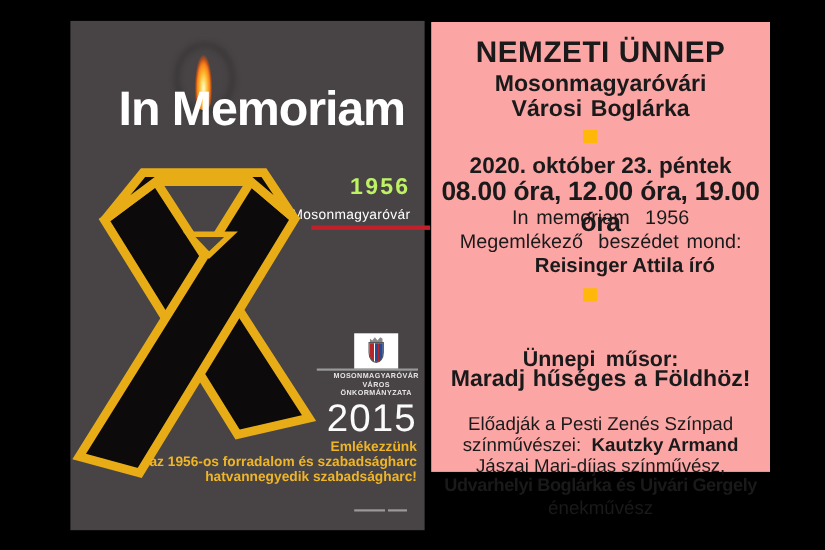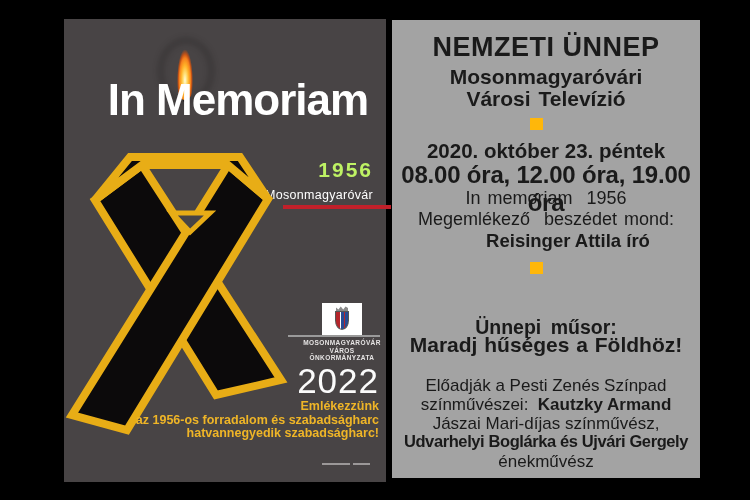--- a/index.html
+++ b/index.html
@@ -56,22 +56,22 @@
                  font-size:35px; font-weight:400; letter-spacing:1px;
                  line-height:1; }
   .memorial { position:absolute; right:7px; top:381px; text-align:right;
               color:#efb527; font-weight:bold; font-size:12.5px;
               line-height:1.08; white-space:nowrap; }
   .credit-bar { position:absolute; left:258px; top:444px; width:48px; height:2px;
                 background:linear-gradient(90deg,#b7b4b4 0 58%,transparent 58% 64%,#b7b4b4 64% 100%);
                 opacity:0.75; }
 
   
-  .panel { position:absolute; left:392px; top:20px; width:308px; height:458px;
-           background:#a3a3a3; }
+  .panel { position:absolute; left:392px; top:20px; width:308px; height:409px;
+           background:#fca5a5; }
   .panel .line { position:absolute; left:0; width:308px; text-align:center;
                  color:#1a1a1a; white-space:pre-wrap; }
   .red   { color:#fb0505; }
   .bold  { font-weight:bold; }
 
   .l-heading   { top:12px;  font-size:27px; font-weight:bold; letter-spacing:0.5px; }
   .l-tv1       { top:45px;  font-size:21px; font-weight:bold; }
   .l-tv2       { top:67px;  font-size:21px; font-weight:bold; word-spacing:2px; }
   .sq          { position:absolute; width:13px; height:12px; background:#ffb70a; }
   .sq1         { left:138px; top:98px; }
@@ -119,36 +119,36 @@
     <div class="logo-box">
       <div class="crown"></div>
       <div class="crest"></div>
     </div>
     <div class="logo-caption">
       <div>MOSONMAGYARÓVÁR</div>
       <div>VÁROS</div>
       <div>ÖNKORMÁNYZATA</div>
     </div>
 
-    <div class="poster-2020">2022</div>
+    <div class="poster-2020">2015</div>
 
     <div class="memorial">
       <div>Emlékezzünk</div>
       <div>az 1956-os forradalom és szabadságharc</div>
       <div>hatvannegyedik szabadságharc!</div>
     </div>
 
     <div class="credit-bar"></div>
   </div>
 
   <div class="panel">
 
     <div class="line l-heading red">NEMZETI ÜNNEP</div>
     <div class="line l-tv1">Mosonmagyaróvári</div>
-    <div class="line l-tv2">Városi Televízió</div>
+    <div class="line l-tv2">Városi Boglárka</div>
 
     <div class="sq sq1"></div>
 
     <div class="line l-date red">2020. október 23. péntek</div>
     <div class="line l-times">08.00 óra, 12.00 óra, 19.00 óra</div>
 
     <div class="line l-mem1">In memoriam&nbsp; 1956</div>
     <div class="line l-mem2">Megemlékező&nbsp; beszédet mond:</div>
     <div class="line l-mem3">Reisinger Attila író</div>
 

